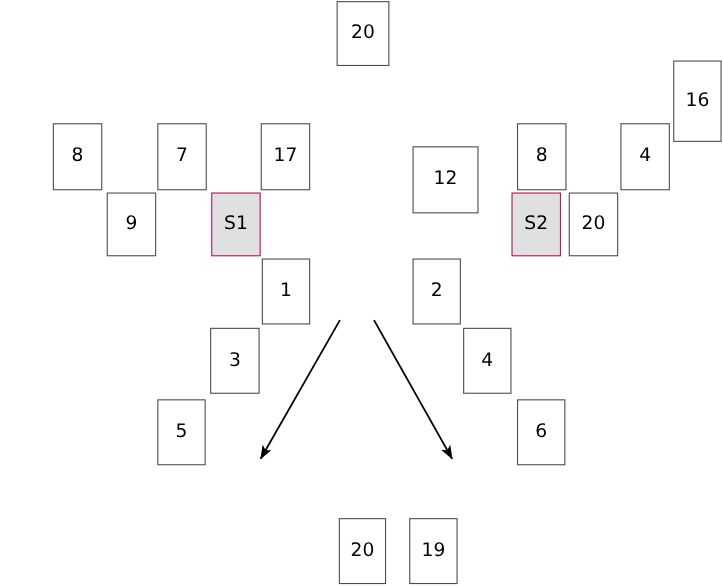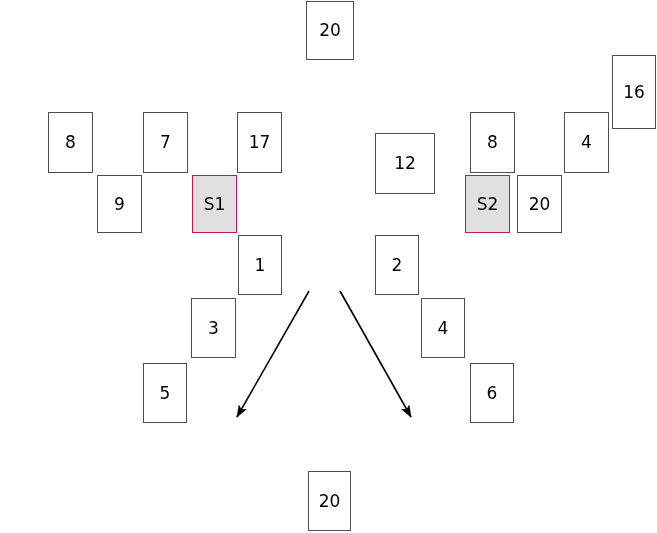--- a/index.html
+++ b/index.html
@@ -113,14 +113,17 @@
   </div>
   <div class="node" style="left:143px;top:363px;width:44px;height:60px;">
     <span class="label">5</span>
   </div>
   <div class="node" style="left:470px;top:363px;width:44px;height:60px;">
     <span class="label">6</span>
   </div>
   <div class="node" style="left:308px;top:471px;width:43px;height:60px;">
     <span class="label">20</span>
   </div>
+  <div class="node" style="left:372px;top:471px;width:44px;height:60px;">
+    <span class="label">19</span>
+  </div>
 
 </div>
 
 </body></html>

